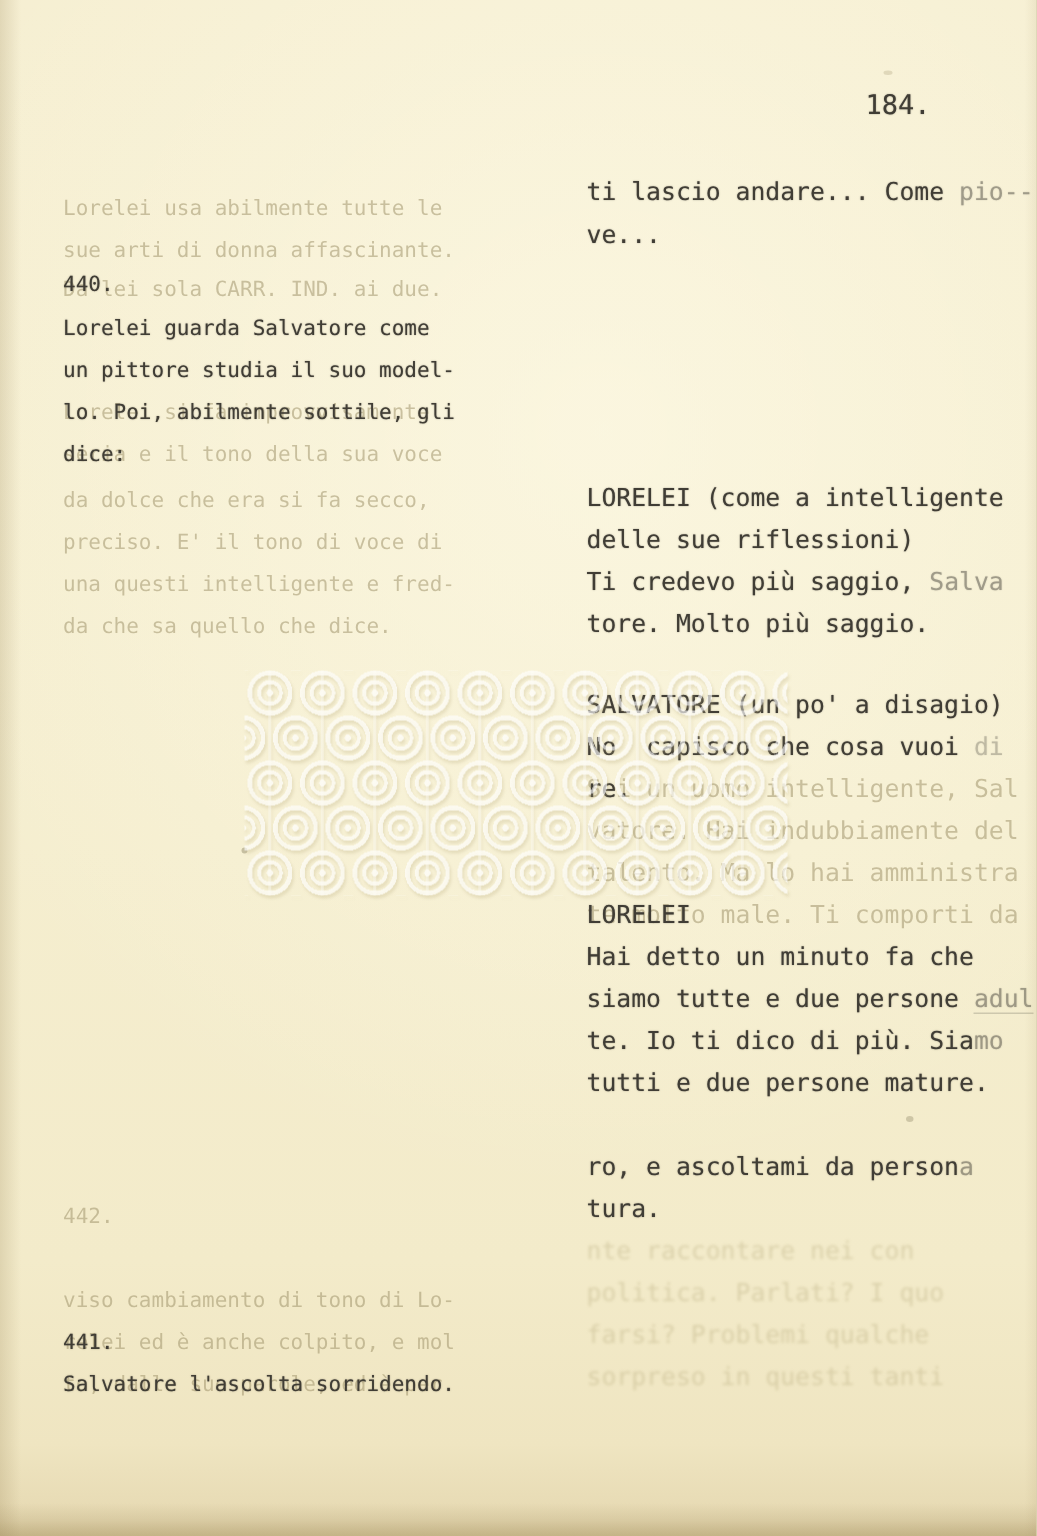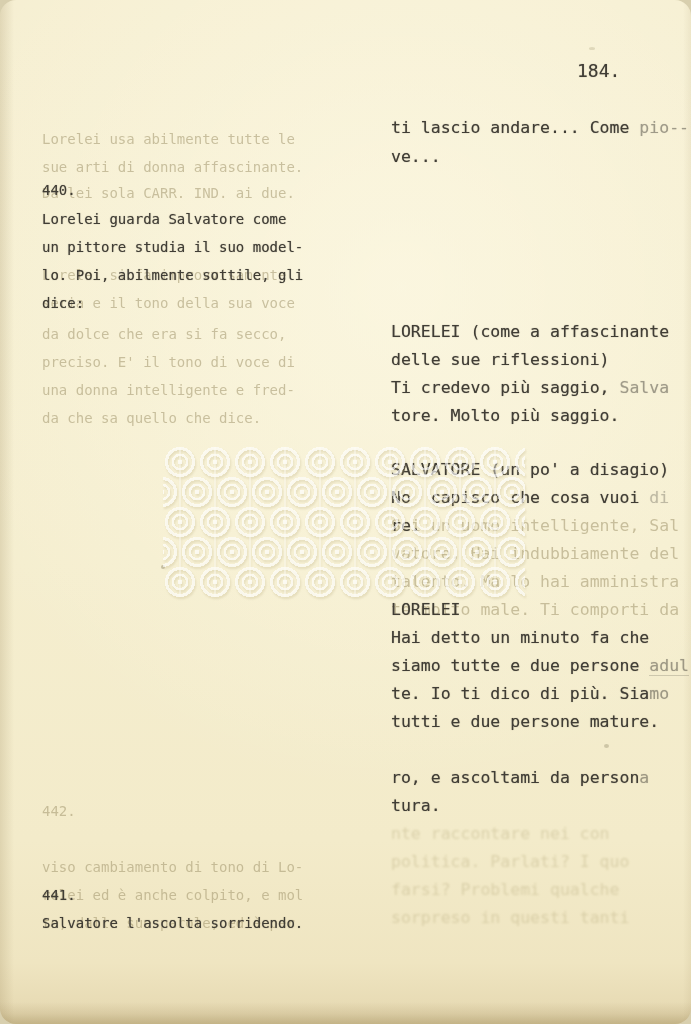--- a/index.html
+++ b/index.html
@@ -4,21 +4,20 @@
 <style>
   html,body{margin:0;padding:0;background:#d8cfae;}
   .page{
     position:relative;
     width:691px;height:1024px;
     overflow:hidden;
     background:
       radial-gradient(130% 90% at 58% 28%, rgba(255,252,235,.55) 0%, rgba(255,252,235,0) 55%),
       linear-gradient(180deg,#f6efd2 0%,#f5eecf 55%,#f3ebca 82%,#efe5c1 94%,#e6d9b2 99%,#d9cba0 100%);
     font-family:"DejaVu Sans Mono","Liberation Mono",monospace;
-    border-radius:16px;
   }
   
   .edge-left{position:absolute;left:0;top:0;width:14px;height:100%;
     background:linear-gradient(90deg,rgba(150,130,85,.22),rgba(150,130,85,0));z-index:6;pointer-events:none;}
   .edge-bottom{position:absolute;left:0;bottom:0;width:100%;height:22px;
     background:linear-gradient(180deg,rgba(150,128,80,0),rgba(140,118,70,.28));z-index:6;pointer-events:none;}
   .edge-right{position:absolute;right:0;top:0;width:8px;height:100%;
     background:linear-gradient(270deg,rgba(150,130,85,.10),rgba(150,130,85,0));z-index:6;pointer-events:none;}
 
   .ln{
@@ -81,21 +80,21 @@
 
   <div class="ln pageno" style="top:57px">184.</div>
 
   <div class="ln colL faint" style="top:125px">Lorelei usa abilmente tutte le</div>
   <div class="ln colL faint" style="top:153px">sue arti di donna affascinante.</div>
   <div class="ln colL faint" style="top:179px">Da lei sola CARR. IND. ai due.</div>
   <div class="ln colL faint" style="top:261px">Lorelei si fa improvvisamente</div>
   <div class="ln colL faint" style="top:289px">seria e il tono della sua voce</div>
   <div class="ln colL faint" style="top:320px">da dolce che era si fa secco,</div>
   <div class="ln colL faint" style="top:348px">preciso. E' il tono di voce di</div>
-  <div class="ln colL faint" style="top:376px">una donna intelligente e fred-</div>
+  <div class="ln colL faint" style="top:376px">una questi intelligente e fred-</div>
   <div class="ln colL faint" style="top:404px">da che sa quello che dice.</div>
 
   <div class="ln colL" style="top:176px">440.</div>
   <div class="ln colL" style="top:205px">Lorelei guarda Salvatore come</div>
   <div class="ln colL" style="top:233px">un pittore studia il suo model-</div>
   <div class="ln colL" style="top:261px">lo. Poi, abilmente sottile, gli</div>
   <div class="ln colL" style="top:289px">dice:</div>
 
   <div class="ln colL faint" style="top:797px">442.</div>
   <div class="ln colL faint" style="top:853px">viso cambiamento di tono di Lo-</div>
@@ -109,21 +108,21 @@
   <div class="ln colR faint" style="top:568px">talento. Ma lo hai amministra</div>
   <div class="ln colR faint" style="top:596px">te molto male. Ti comporti da</div>
   <div class="ln colR faint2" style="top:820px">nte raccontare nei con</div>
   <div class="ln colR faint2" style="top:848px">politica. Parlati? I quo</div>
   <div class="ln colR faint2" style="top:876px">farsi? Problemi qualche</div>
   <div class="ln colR faint2" style="top:904px">sorpreso in questi tanti</div>
 
   <div class="ln colR" style="top:114px"><span>ti lascio andare... Come </span><span class="tail">pio--</span></div>
   <div class="ln colR" style="top:143px">ve...</div>
 
-  <div class="ln colR" style="top:318px">LORELEI (come a affascinante</div>
+  <div class="ln colR" style="top:318px">LORELEI (come a intelligente</div>
   <div class="ln colR" style="top:346px">delle sue riflessioni)</div>
   <div class="ln colR" style="top:374px"><span>Ti credevo più saggio, </span><span class="tail">Salva</span></div>
   <div class="ln colR" style="top:402px">tore. Molto più saggio.</div>
 
   <div class="ln colR" style="top:456px">SALVATORE (un po' a disagio)</div>
   <div class="ln colR" style="top:484px"><span>No  capisco che cosa vuoi </span><span class="tail2">di</span></div>
   <div class="ln colR" style="top:512px">re.</div>
 
   <div class="ln colR" style="top:596px">LORELEI</div>
   <div class="ln colR" style="top:624px">Hai detto un minuto fa che</div>

